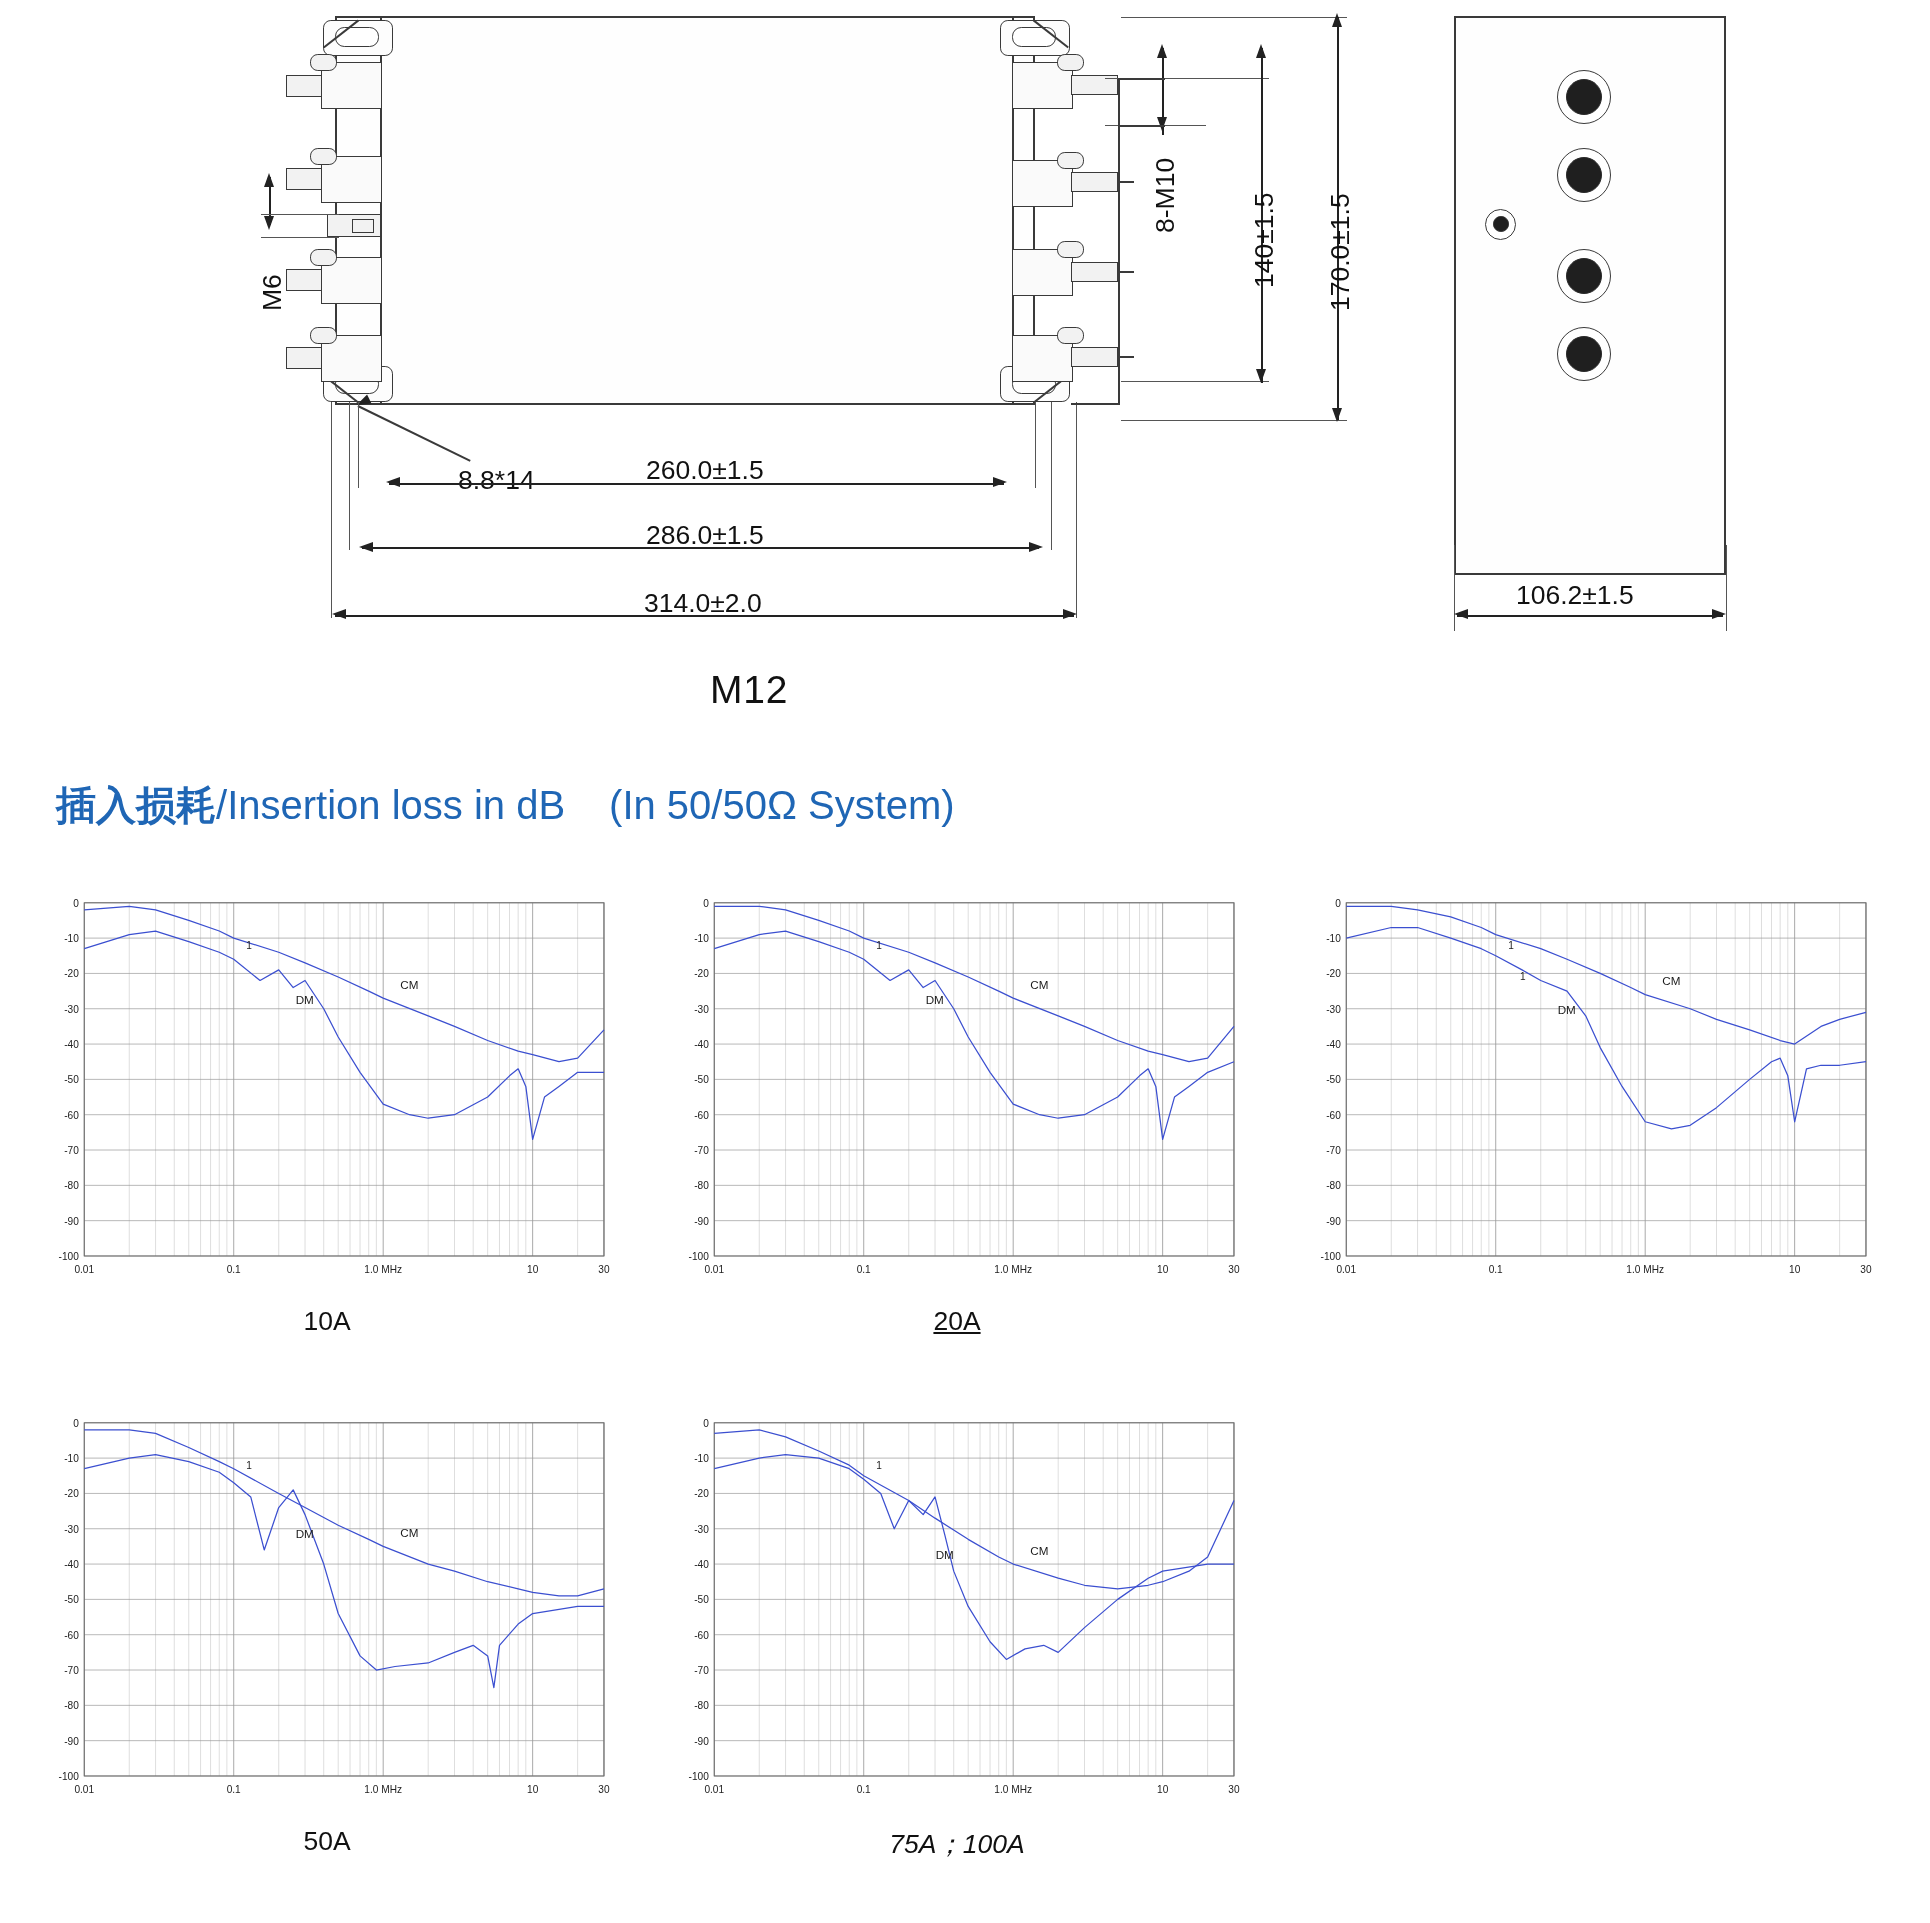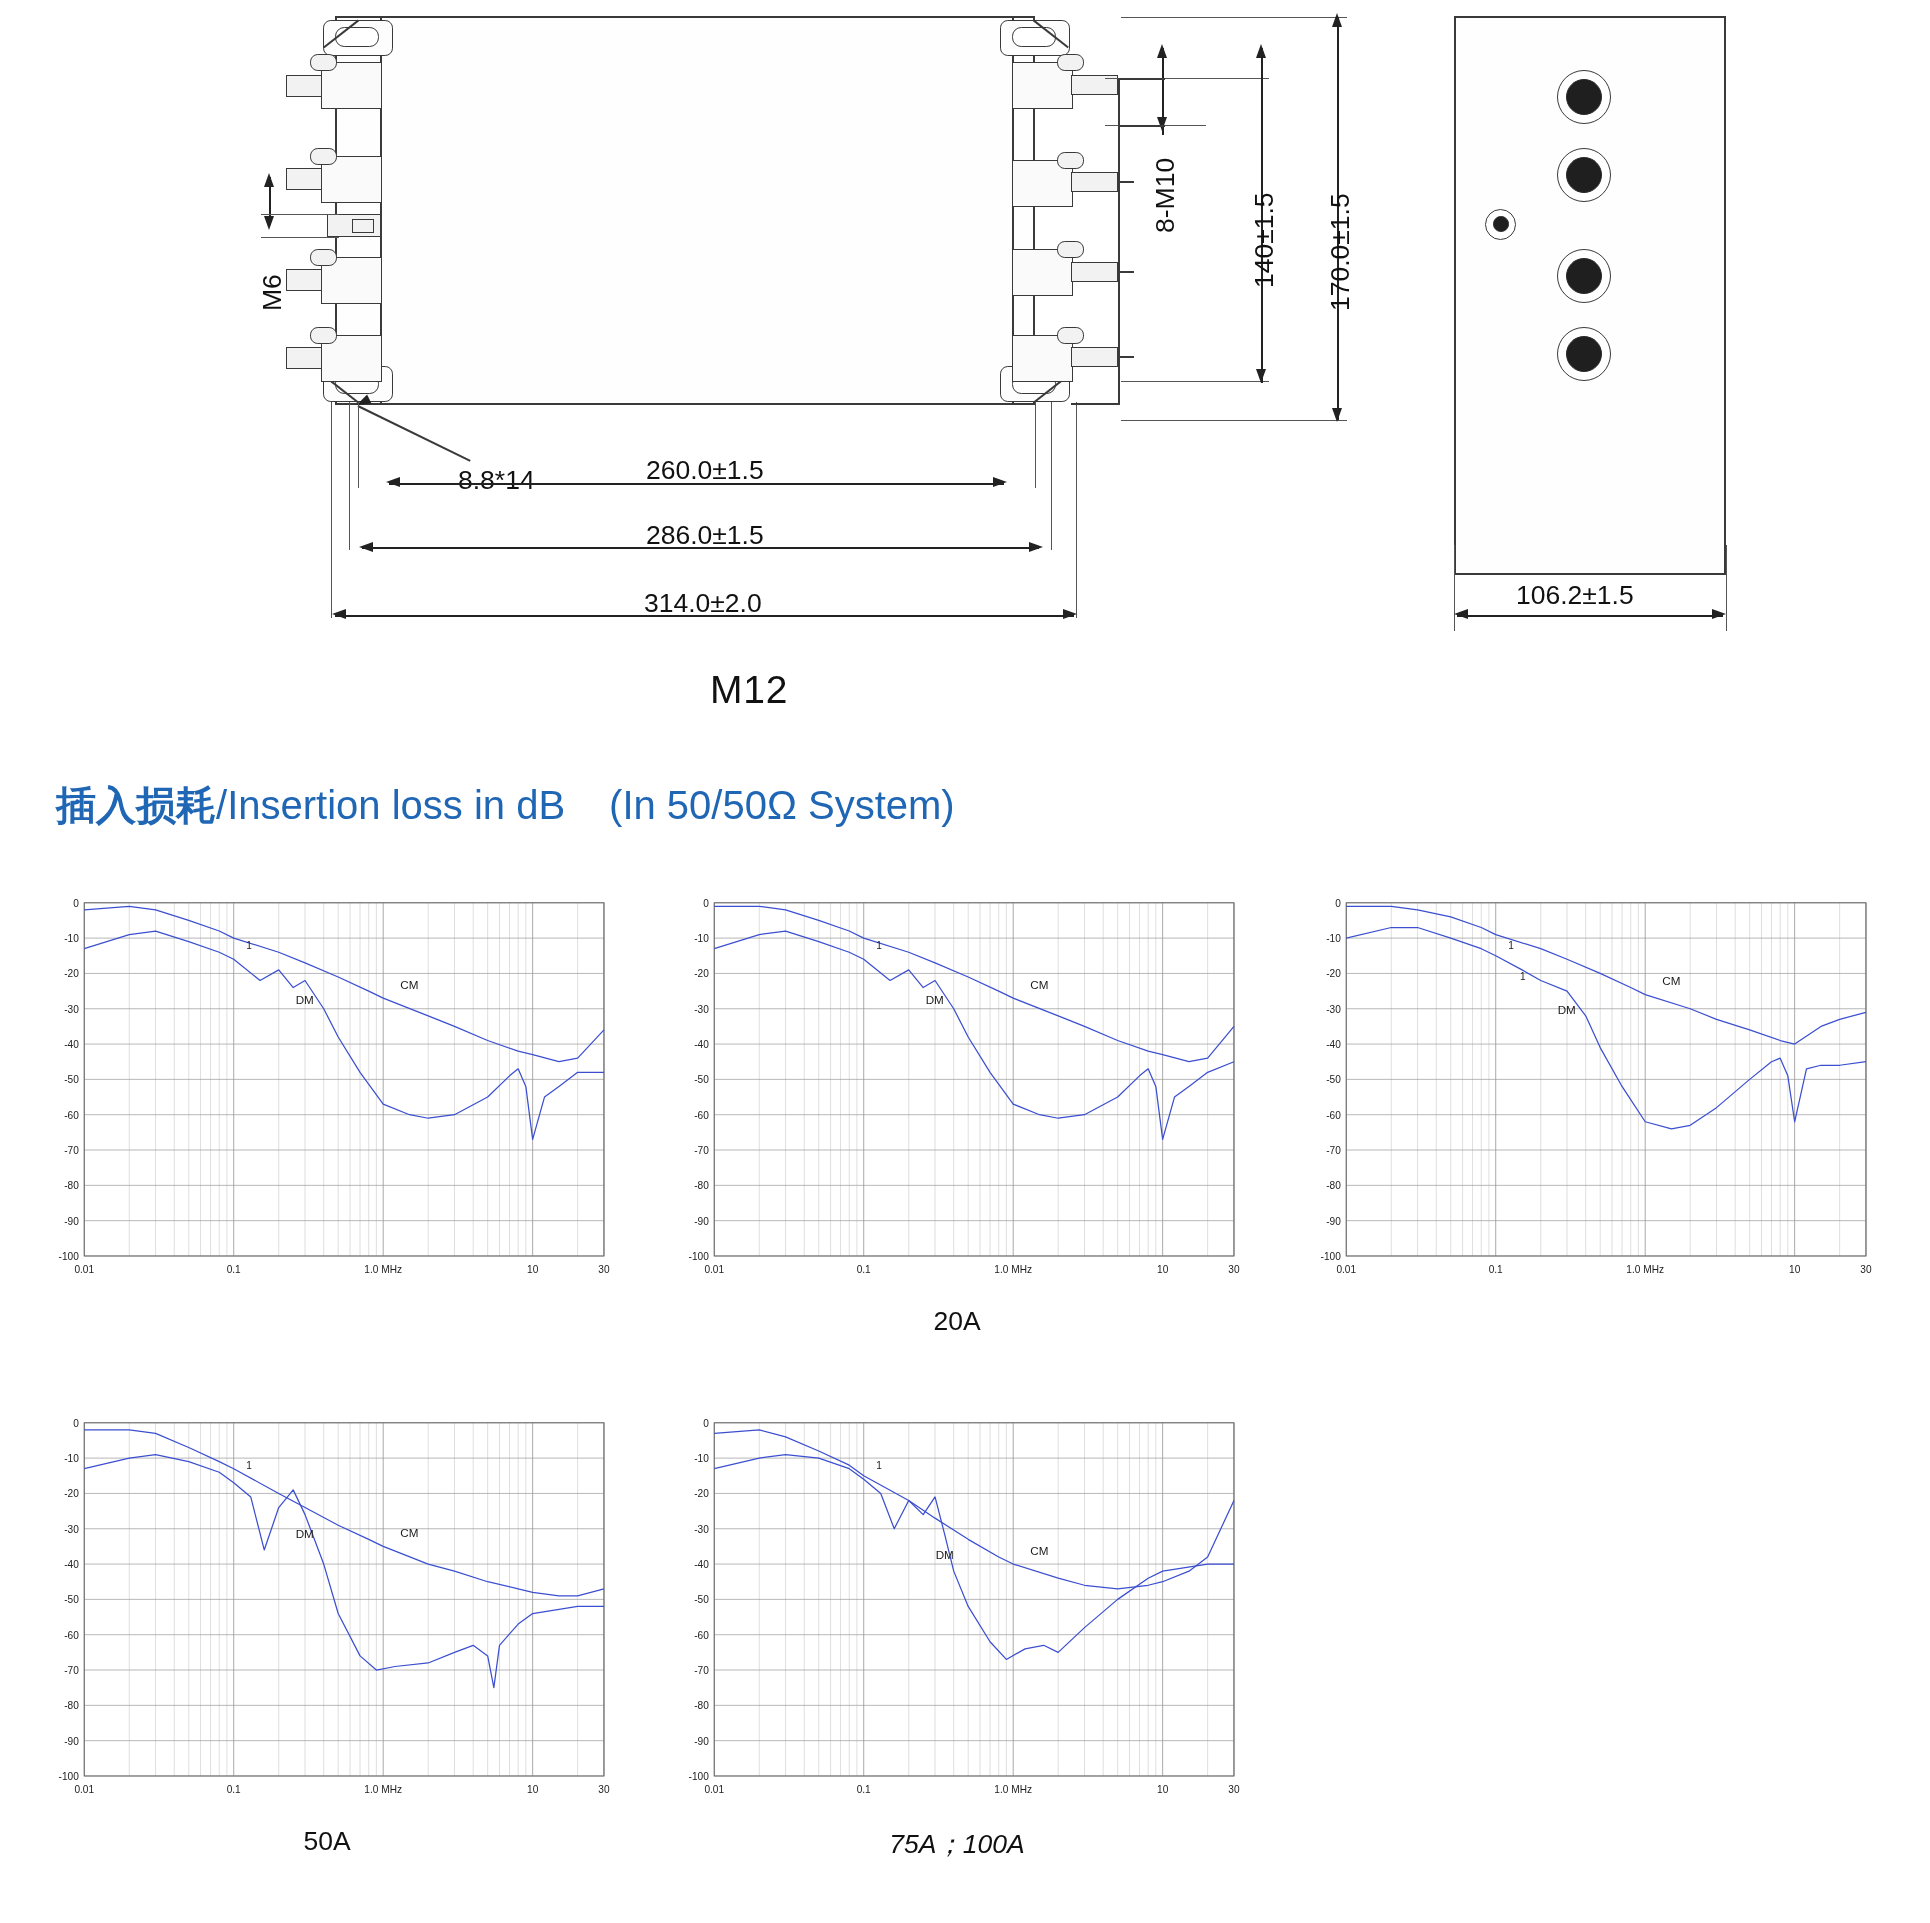--- a/index.html
+++ b/index.html
@@ -375,20 +375,21 @@
       <text x="250.11294374428033" y="486" text-anchor="middle" font-size="13" font-family="&quot;Liberation Sans&quot;, sans-serif" fill="#222">0.1</text>
       <text x="442.22588748856066" y="486" text-anchor="middle" font-size="13" font-family="&quot;Liberation Sans&quot;, sans-serif" fill="#222">1.0 MHz</text>
       <text x="634.338831232841" y="486" text-anchor="middle" font-size="13" font-family="&quot;Liberation Sans&quot;, sans-serif" fill="#222">10</text>
       <text x="726" y="486" text-anchor="middle" font-size="13" font-family="&quot;Liberation Sans&quot;, sans-serif" fill="#222">30</text>
       <path d="M58.00 19.08 L115.83 14.54 L149.66 19.08 L192.28 32.70 L231.50 46.32 L250.11 55.40 L307.94 73.56 L341.77 87.18 L384.39 105.34 L423.61 123.50 L442.23 132.58 L500.06 155.28 L533.89 168.90 L576.51 187.06 L615.72 200.68 L634.34 205.22 L668.17 214.30 L692.17 209.76 L726.00 173.44" fill="none" stroke="#3b4fd0" stroke-width="1.6" stroke-linejoin="round"></path>
       <path d="M58.00 69.02 L115.83 50.86 L149.66 46.32 L192.28 59.94 L231.50 73.56 L250.11 82.64 L283.94 109.88 L307.94 96.26 L326.56 118.96 L341.77 109.88 L365.78 146.20 L384.39 182.52 L412.47 227.92 L442.23 268.78 L476.06 282.40 L500.06 286.94 L533.89 282.40 L576.51 259.70 L604.58 232.46 L615.72 223.38 L625.55 246.08 L634.34 314.18 L649.55 259.70 L668.17 246.08 L692.17 227.92 L726.00 227.92" fill="none" stroke="#3b4fd0" stroke-width="1.6" stroke-linejoin="round"></path>
       <text x="464.22588748856066" y="120.58000000000001" font-size="15" font-family="&quot;Liberation Sans&quot;, sans-serif" fill="#1a1a1a">CM</text>
       <text x="329.7741125114393" y="139.88" font-size="15" font-family="&quot;Liberation Sans&quot;, sans-serif" fill="#1a1a1a">DM</text>
       <text x="266.1129437442803" y="69.02000000000001" font-size="13" font-family="&quot;Liberation Sans&quot;, sans-serif" fill="#1a1a1a">1</text>
     </svg>
+    <div class="chart-caption" style="left: 0px; top: 411px; width: 576px;">10A</div>
   </div>
 <div class="chart-wrap" style="left: 669px; top: 895px;">
     <svg width="576" height="389" class="chart-svg" viewBox="0 0 740 500">
       <g>
         <line x1="58" x2="58" y1="10" y2="464" stroke="#9a9a9a" stroke-width="1.1"></line>
         <line x1="115.83175862233537" x2="115.83175862233537" y1="10" y2="464" stroke="#c9c9c9" stroke-width="0.8"></line>
         <line x1="149.66116876715893" x2="149.66116876715893" y1="10" y2="464" stroke="#c9c9c9" stroke-width="0.8"></line>
         <line x1="173.66351724467074" x2="173.66351724467074" y1="10" y2="464" stroke="#c9c9c9" stroke-width="0.8"></line>
         <line x1="192.28118512194496" x2="192.28118512194496" y1="10" y2="464" stroke="#c9c9c9" stroke-width="0.8"></line>
         <line x1="207.49292738949433" x2="207.49292738949433" y1="10" y2="464" stroke="#c9c9c9" stroke-width="0.8"></line>
@@ -447,21 +448,21 @@
       <text x="250.11294374428033" y="486" text-anchor="middle" font-size="13" font-family="&quot;Liberation Sans&quot;, sans-serif" fill="#222">0.1</text>
       <text x="442.22588748856066" y="486" text-anchor="middle" font-size="13" font-family="&quot;Liberation Sans&quot;, sans-serif" fill="#222">1.0 MHz</text>
       <text x="634.338831232841" y="486" text-anchor="middle" font-size="13" font-family="&quot;Liberation Sans&quot;, sans-serif" fill="#222">10</text>
       <text x="726" y="486" text-anchor="middle" font-size="13" font-family="&quot;Liberation Sans&quot;, sans-serif" fill="#222">30</text>
       <path d="M58.00 14.54 L115.83 14.54 L149.66 19.08 L192.28 32.70 L231.50 46.32 L250.11 55.40 L307.94 73.56 L341.77 87.18 L384.39 105.34 L423.61 123.50 L442.23 132.58 L500.06 155.28 L533.89 168.90 L576.51 187.06 L615.72 200.68 L634.34 205.22 L668.17 214.30 L692.17 209.76 L726.00 168.90" fill="none" stroke="#3b4fd0" stroke-width="1.6" stroke-linejoin="round"></path>
       <path d="M58.00 69.02 L115.83 50.86 L149.66 46.32 L192.28 59.94 L231.50 73.56 L250.11 82.64 L283.94 109.88 L307.94 96.26 L326.56 118.96 L341.77 109.88 L365.78 146.20 L384.39 182.52 L412.47 227.92 L442.23 268.78 L476.06 282.40 L500.06 286.94 L533.89 282.40 L576.51 259.70 L604.58 232.46 L615.72 223.38 L625.55 246.08 L634.34 314.18 L649.55 259.70 L668.17 246.08 L692.17 227.92 L726.00 214.30" fill="none" stroke="#3b4fd0" stroke-width="1.6" stroke-linejoin="round"></path>
       <text x="464.22588748856066" y="120.58000000000001" font-size="15" font-family="&quot;Liberation Sans&quot;, sans-serif" fill="#1a1a1a">CM</text>
       <text x="329.7741125114393" y="139.88" font-size="15" font-family="&quot;Liberation Sans&quot;, sans-serif" fill="#1a1a1a">DM</text>
       <text x="266.1129437442803" y="69.02000000000001" font-size="13" font-family="&quot;Liberation Sans&quot;, sans-serif" fill="#1a1a1a">1</text>
     </svg>
-    <div class="chart-caption" style="left: 0px; top: 411px; width: 576px;">20A</div>
+    <div class="chart-caption" style="left: 0px; top: 411px; width: 576px; text-decoration: underline;">20A</div>
   </div>
 <div class="chart-wrap" style="left: 1301px; top: 895px;">
     <svg width="576" height="389" class="chart-svg" viewBox="0 0 740 500">
       <g>
         <line x1="58" x2="58" y1="10" y2="464" stroke="#9a9a9a" stroke-width="1.1"></line>
         <line x1="115.83175862233537" x2="115.83175862233537" y1="10" y2="464" stroke="#c9c9c9" stroke-width="0.8"></line>
         <line x1="149.66116876715893" x2="149.66116876715893" y1="10" y2="464" stroke="#c9c9c9" stroke-width="0.8"></line>
         <line x1="173.66351724467074" x2="173.66351724467074" y1="10" y2="464" stroke="#c9c9c9" stroke-width="0.8"></line>
         <line x1="192.28118512194496" x2="192.28118512194496" y1="10" y2="464" stroke="#c9c9c9" stroke-width="0.8"></line>
         <line x1="207.49292738949433" x2="207.49292738949433" y1="10" y2="464" stroke="#c9c9c9" stroke-width="0.8"></line>

